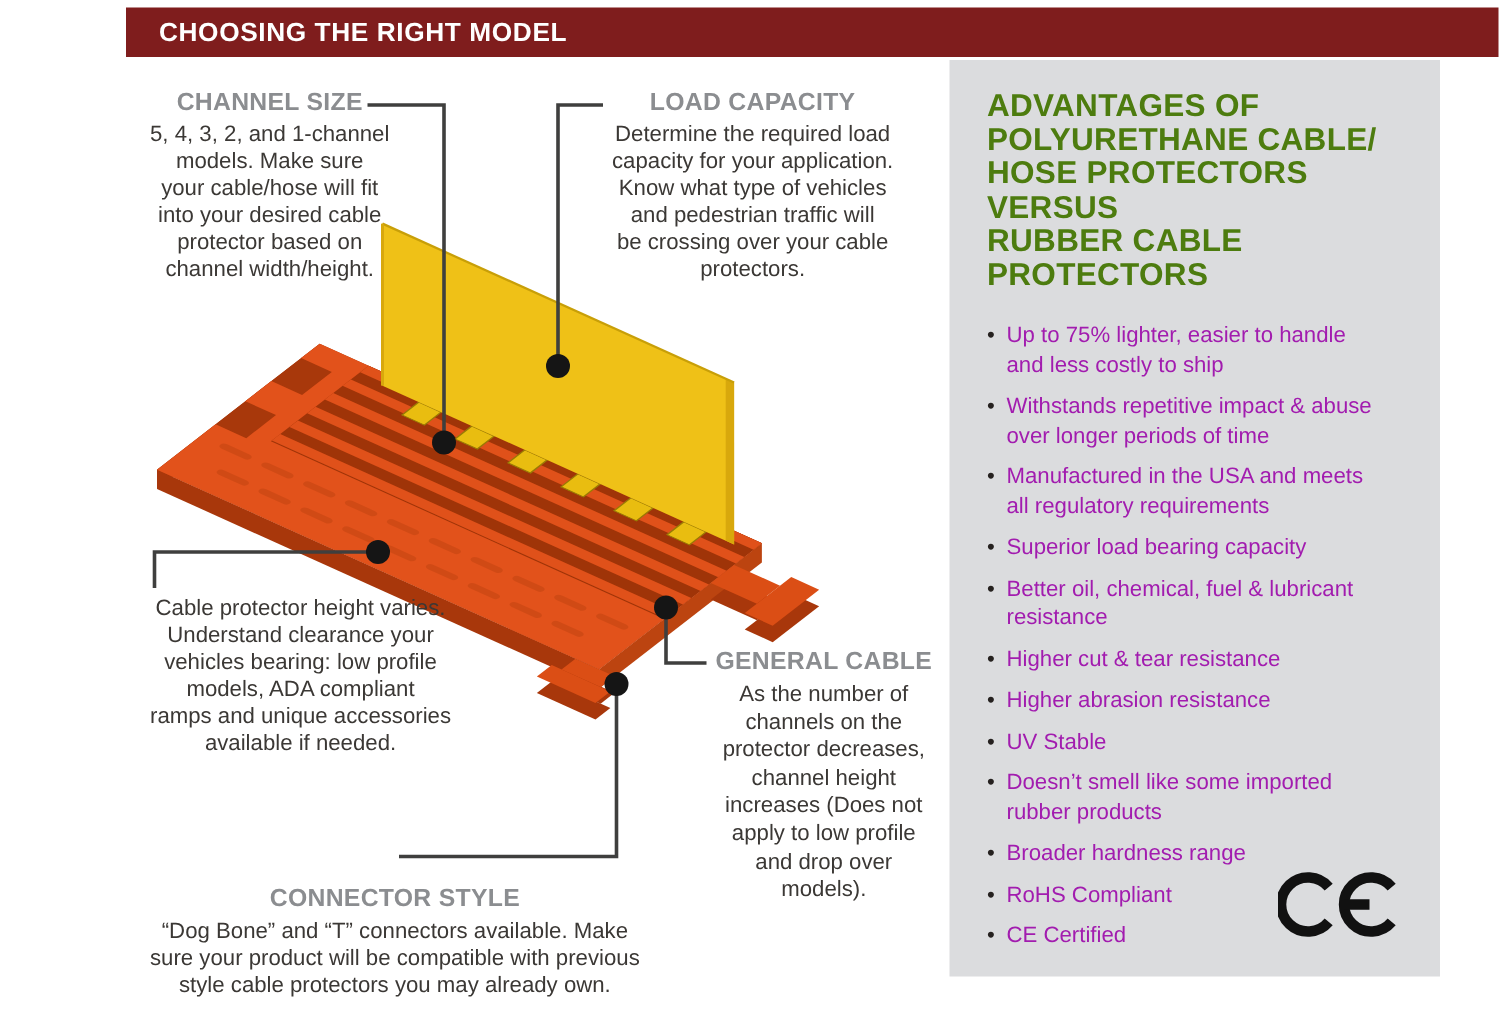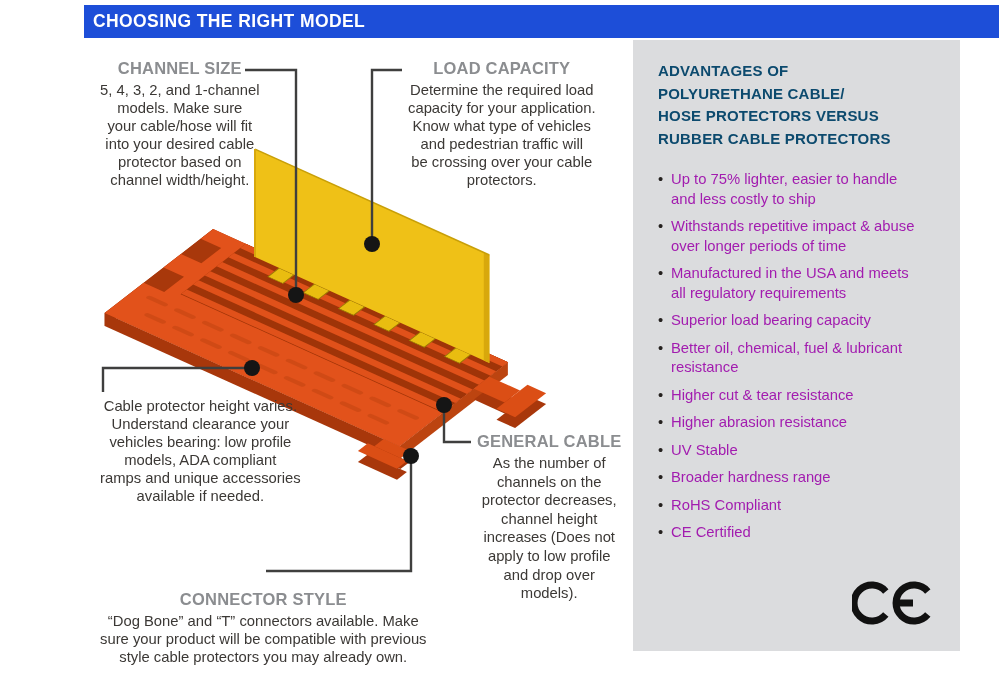--- a/index.html
+++ b/index.html
@@ -2,39 +2,39 @@
 <html><head>
 <meta charset="utf-8">
 <style>
   html,body{margin:0;padding:0;}
   body{
     width:999px;height:673px;position:relative;background:#ffffff;
     font-family:"Liberation Sans", sans-serif;overflow:hidden;
   }
   .header-bar{
     position:absolute;left:84px;top:5px;width:915px;height:33px;
-    background:#1d4ed8;color:#ffffff;font-weight:bold;font-size:17.5px;
-    letter-spacing:.4px;line-height:33px;padding-left:9px;box-sizing:border-box;
+    background:#7f1d1d;color:#ffffff;font-weight:bold;font-size:17.5px;
+    letter-spacing:.4px;line-height:33px;padding-left:22px;box-sizing:border-box;
   }
   .art{position:absolute;left:0;top:0;width:999px;height:673px;pointer-events:none;}
   .callout{position:absolute;text-align:center;}
   .callout h3{margin:0 0 3px 0;font-size:16.5px;color:#8B8D90;letter-spacing:.2px;}
   .callout p{margin:0;font-size:14.8px;line-height:18px;color:#3B3835;white-space:pre-line;}
   #co-channel{left:100px;top:59px;}
   #co-load{left:408px;top:59px;}
   #co-height{left:100px;top:397px;}
   #co-general{left:477px;top:432px;}
   #co-general p{line-height:18.6px;}
   #co-connector{left:100px;top:562px;margin-top:28px;}
   .sidebar{
     position:absolute;left:633px;top:40px;width:327px;height:611px;
     background:#DBDCDE;box-sizing:border-box;padding:20px 18px 0 25px;
   }
   .sidebar h2{
-    margin:0 0 20px 0;font-size:15px;line-height:22.5px;color:#0c4a6e;
+    margin:0 0 20px 0;font-size:21px;line-height:22.5px;color:#4d7c0f;
     white-space:pre-line;letter-spacing:.2px;
   }
   .sidebar ul{list-style:none;margin:0;padding:0;}
   .sidebar li{
     position:relative;padding-left:13px;margin-bottom:8px;
     font-size:14.8px;line-height:19.5px;color:#a21caf;white-space:pre-line;
   }
   .sidebar li::before{content:"\2022";position:absolute;left:0;top:0;color:#25211F;}
   .ce{position:absolute;left:219px;top:538px;}
 </style>
@@ -185,20 +185,22 @@
     <li>Withstands repetitive impact &amp; abuse
 over longer periods of time</li>
     <li>Manufactured in the USA and meets
 all regulatory requirements</li>
     <li>Superior load bearing capacity</li>
     <li>Better oil, chemical, fuel &amp; lubricant
 resistance</li>
     <li>Higher cut &amp; tear resistance</li>
     <li>Higher abrasion resistance</li>
     <li>UV Stable</li>
+    <li>Doesn’t smell like some imported
+rubber products</li>
     <li>Broader hardness range</li>
     <li>RoHS Compliant</li>
     <li>CE Certified</li>
   </ul>
   <svg class="ce" width="88" height="50" viewBox="0 0 88 50">
     <g fill="none" stroke="#111111" stroke-width="7">
       <path d="M 33.8 13.4 A 18 18 0 1 0 33.8 36.6"></path>
       <path d="M 75.8 13.4 A 18 18 0 1 0 75.8 36.6"></path>
       <line x1="44" y1="25" x2="61" y2="25"></line>
     </g>

